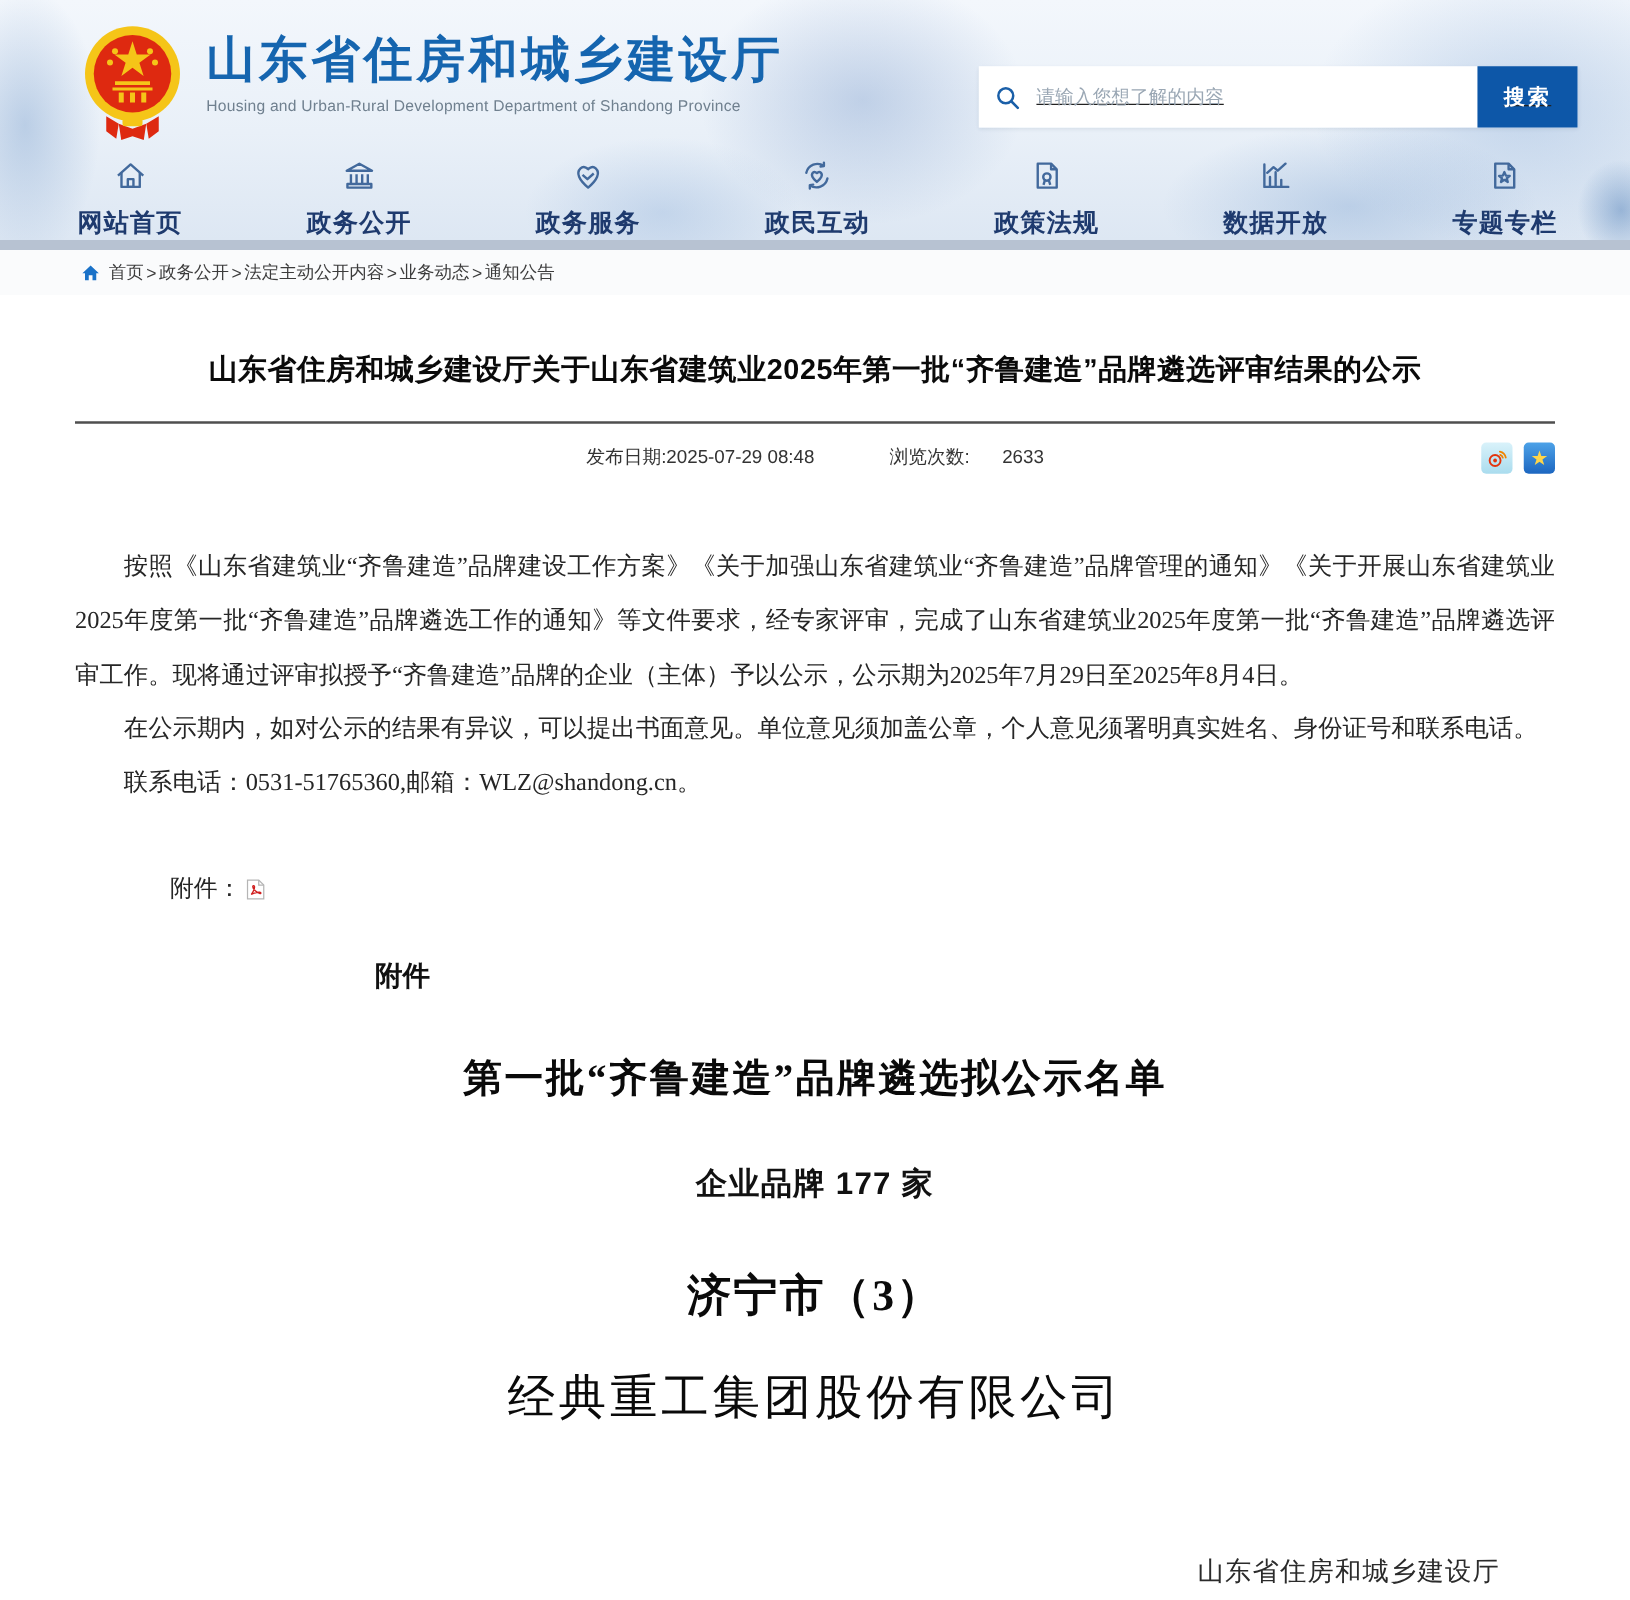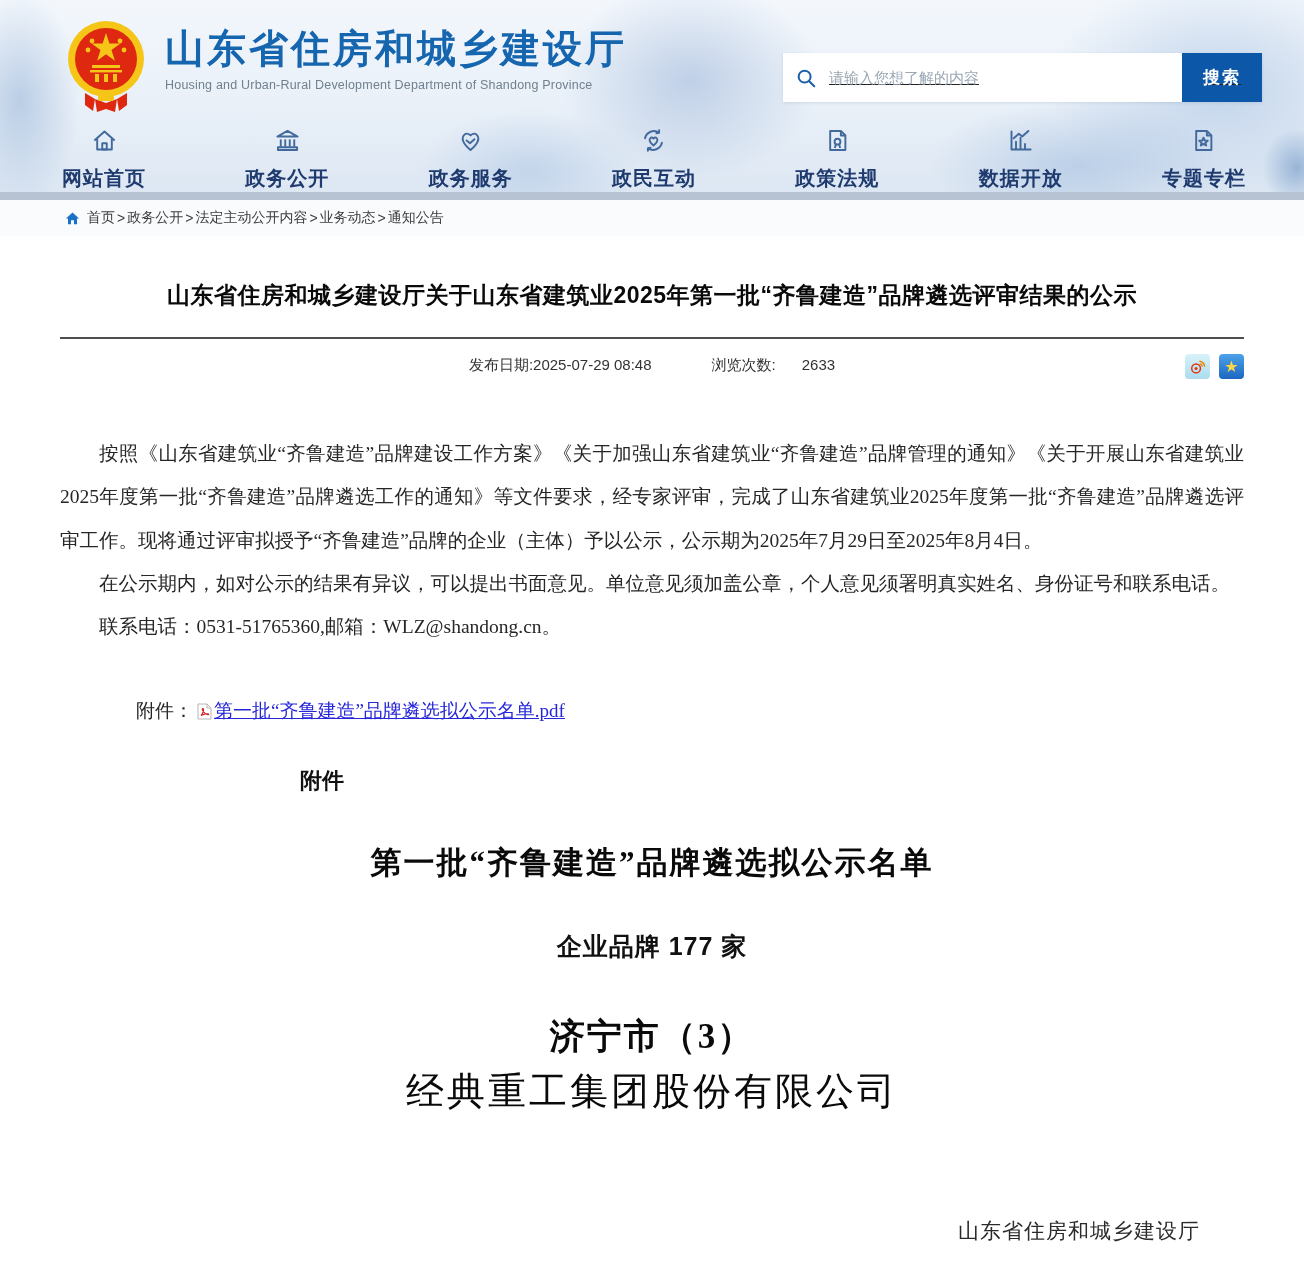--- a/index.html
+++ b/index.html
@@ -64,21 +64,21 @@
 
   .attachment { margin-top:50px; font-family:"Liberation Serif", serif; font-size:19px; color:#262626; display:flex; align-items:center; }
   .attachment .pdf-ico { margin:0 2px 0 4px; }
   .attachment a { color:#2626d9; text-decoration:underline; cursor:pointer; }
 
   
   .annex-label { margin-top:42px; margin-left:240px; font-size:22px; font-weight:bold; color:#111; }
   .annex-title { margin-top:46px; text-align:center; font-family:"Liberation Serif", serif; font-size:31px; font-weight:bold; color:#0a0a0a; letter-spacing:2px; }
   .annex-count { margin-top:46px; text-align:center; font-size:25px; font-weight:bold; color:#111; letter-spacing:1px; }
   .annex-city { margin-top:50px; text-align:center; font-family:"Liberation Serif", serif; font-size:35px; font-weight:bold; color:#0a0a0a; letter-spacing:2px; }
-  .annex-company { margin-top:6px; text-align:center; font-family:"Liberation Serif", serif; font-size:38px; color:#0a0a0a; letter-spacing:3px; }
+  .annex-company { margin-top:32px; text-align:center; font-family:"Liberation Serif", serif; font-size:38px; color:#0a0a0a; letter-spacing:3px; }
 
   .sig-block { font-family:"Liberation Serif", serif; color:#2b2b2b; }
   .sig-name { margin-top:100px; text-align:right; padding-right:44px; font-size:21px; letter-spacing:1px; }
 </style>
 </head>
 <body>
 
 <div class="top-area">
   <div class="decor d1"></div>
   <div class="decor d2"></div>
@@ -232,21 +232,20 @@
     <p>联系电话：0531-51765360,邮箱：WLZ@shandong.cn。</p>
   </div>
 
   <div class="attachment">
     <span style="text-indent:2em; padding-left:2em;">附件：</span>
     <svg class="pdf-ico" width="15" height="17" viewBox="0 0 15 17">
       <path d="M1 1 H10 L14 5 V16 H1 Z" fill="#ffffff" stroke="#b5b5b5" stroke-width="1"></path>
       <path d="M10 1 V5 H14" fill="none" stroke="#b5b5b5" stroke-width="1"></path>
       <path d="M4 12.5 C5.5 11 7 7.5 6.5 6 C6.2 5.2 5.2 5.3 5.2 6.3 C5.3 8.2 8.5 11.5 11 11.8 C12 11.9 12 10.9 10.8 10.8 C8.8 10.6 5.5 11.8 4 12.5 Z" fill="none" stroke="#d01f1f" stroke-width="1.1"></path>
     </svg>
-    <a>第一批“齐鲁建造”品牌遴选拟公示名单.pdf</a>
   </div>
 
   <div>
     <div class="annex-label">附件</div>
     <div class="annex-title">第一批“齐鲁建造”品牌遴选拟公示名单</div>
     <div class="annex-count">企业品牌 177 家</div>
     <div class="annex-city">济宁市（3）</div>
     <div class="annex-company">经典重工集团股份有限公司</div>
 
     <div class="sig-block">

